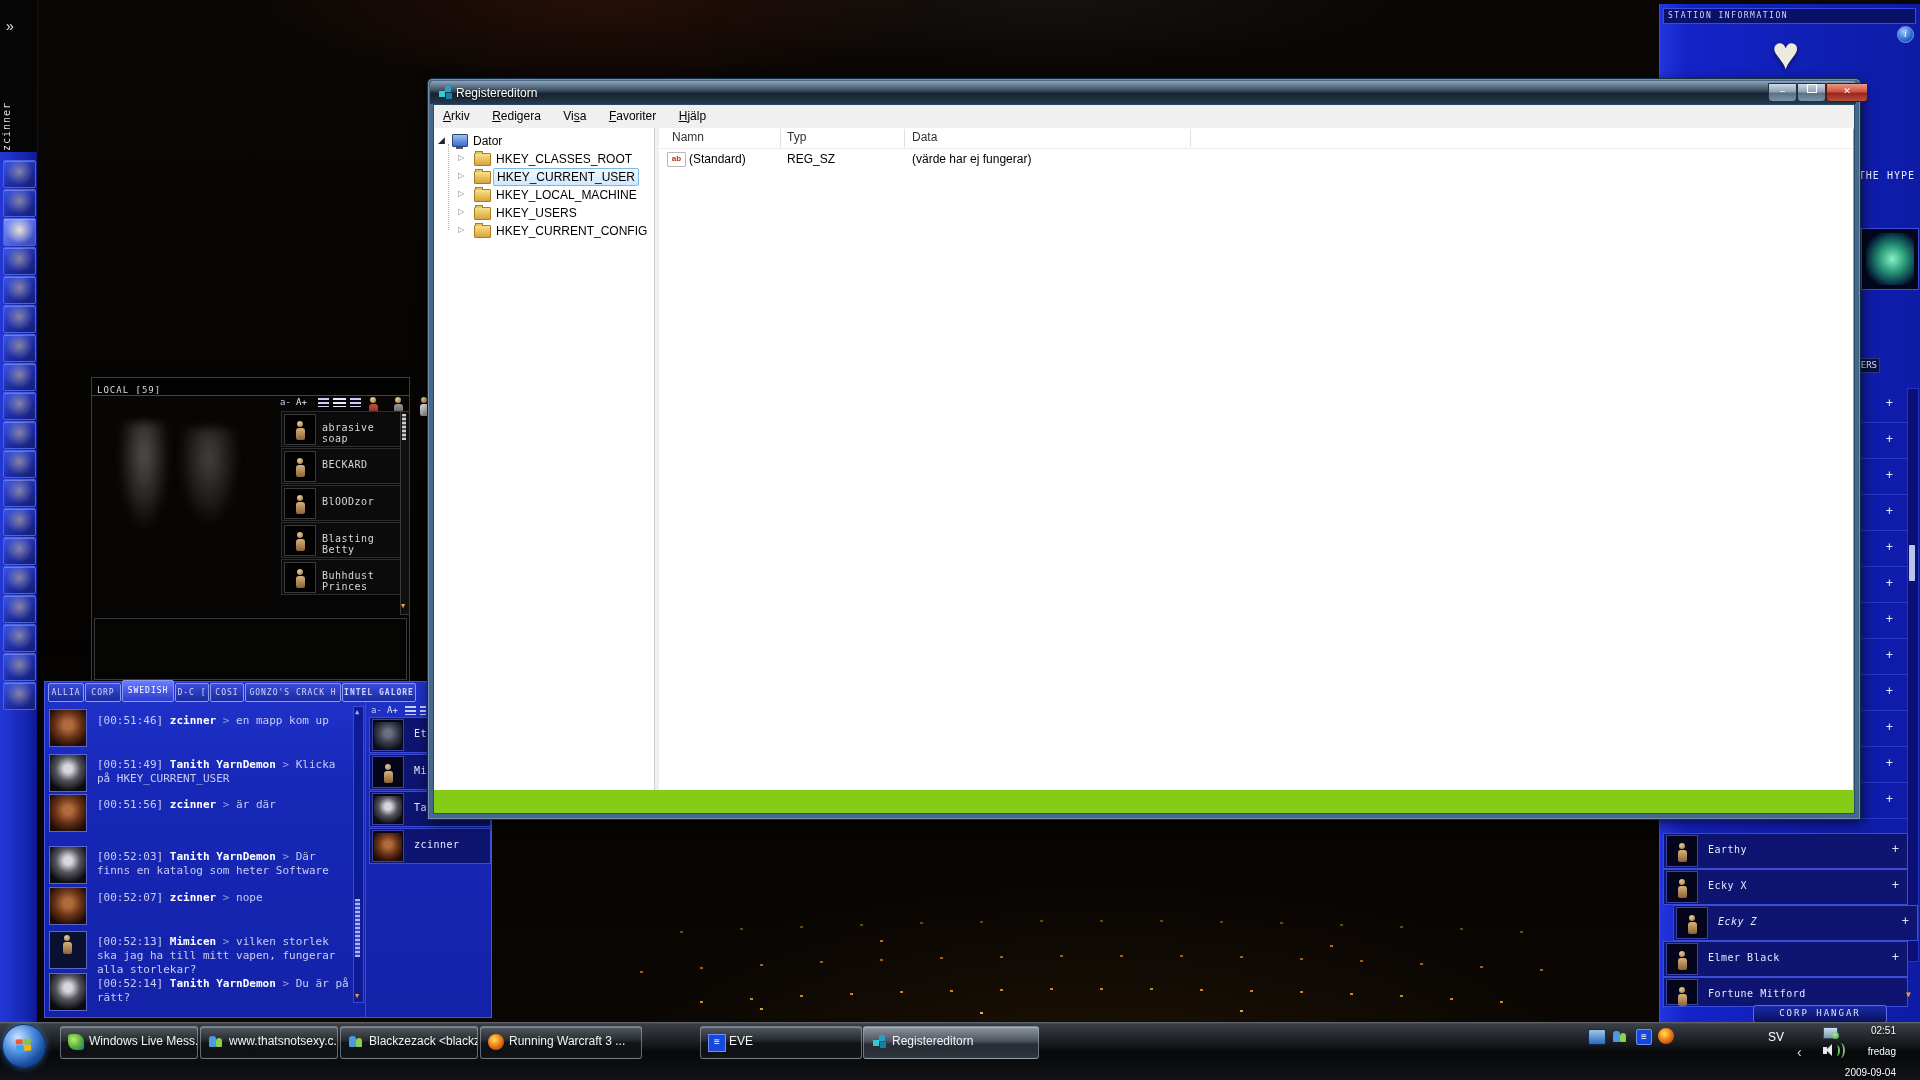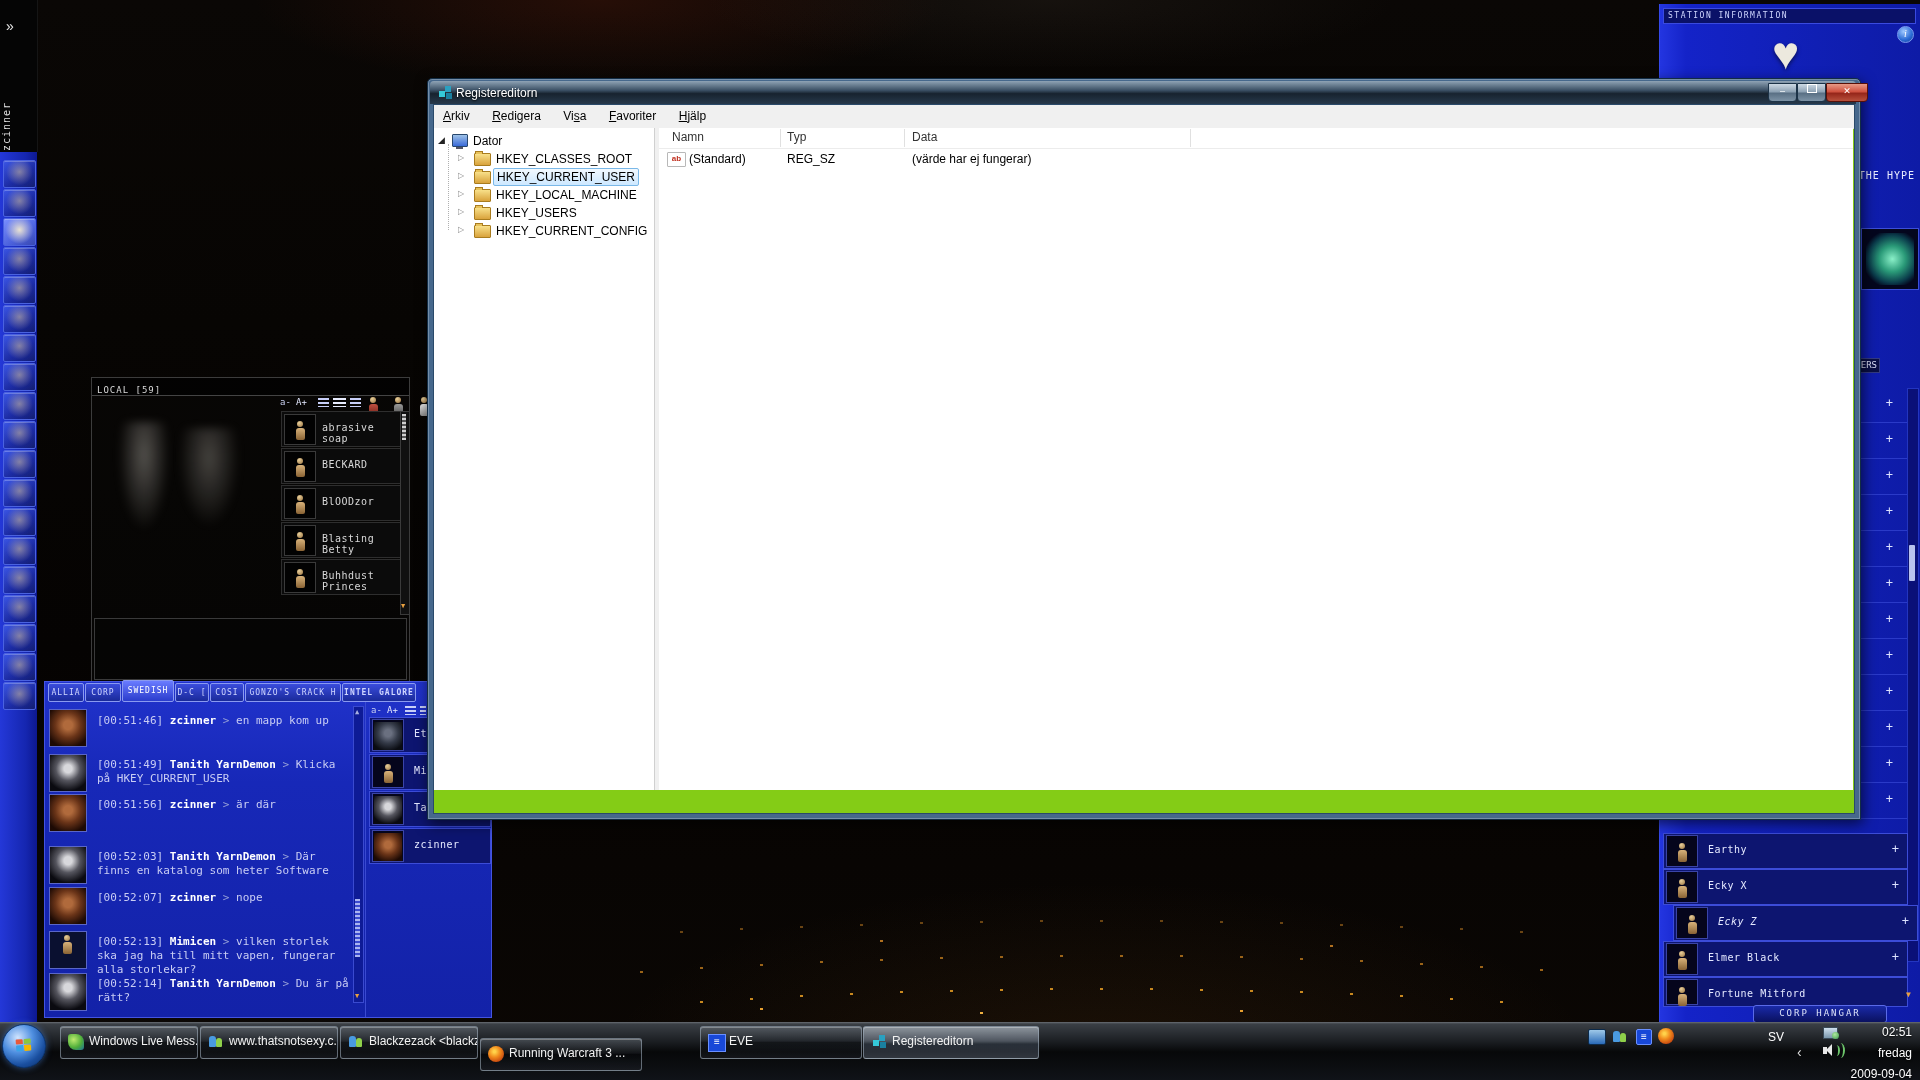--- a/index.html
+++ b/index.html
@@ -97,21 +97,21 @@
     font-size:9px;letter-spacing:2px;text-align:center;line-height:15px;}
   
   #taskbar{left:0;top:1022px;width:1920px;height:58px;background:linear-gradient(180deg,#6a6f75 0,#3a3f45 2px,#1a1d21 20px,#070809 30px,#101318 100%);}
   .tbtn{position:absolute;top:4px;height:31px;border:1px solid rgba(165,180,195,.55);border-radius:3px;color:#f2f2f2;font-size:12px;
     background:linear-gradient(180deg,rgba(140,150,160,.35),rgba(60,65,75,.25) 45%,rgba(8,10,14,.35) 50%,rgba(45,50,60,.3));
     box-shadow:inset 0 1px rgba(255,255,255,.3);white-space:nowrap;overflow:hidden;}
   .tbtn.on{background:linear-gradient(180deg,rgba(200,210,220,.6),rgba(130,140,155,.5) 45%,rgba(60,70,85,.5) 55%,rgba(100,110,125,.45));}
   .tbtn .lab{position:absolute;left:28px;top:7px;}
   .tbtn .ic{position:absolute;left:7px;top:7px;width:16px;height:16px;}
   .trayic{position:absolute;width:16px;height:14px;border-radius:2px;}
-  .clk{position:absolute;color:#fff;font-size:12px;right:8px;text-align:left;text-shadow:0 1px 2px #000;}
+  .clk{position:absolute;color:#fff;font-size:10px;right:24px;text-align:left;text-shadow:0 1px 2px #000;}
   
   .ic-wlm{background:radial-gradient(circle at 35% 35%,#bdeb6e,#4fae3a 55%,#1c6e9a);border-radius:3px 8px 3px 8px;}
   .ic-buddy{background:transparent;}
   .ic-buddy::before{content:"";position:absolute;left:1px;top:2px;width:7px;height:11px;border-radius:3px 3px 1px 1px;background:#4a9ae0;}
   .ic-buddy::after{content:"";position:absolute;left:8px;top:4px;width:6px;height:9px;border-radius:3px 3px 1px 1px;background:#8fd04a;}
   .ic-ff{background:radial-gradient(circle at 40% 35%,#ffd24a 8%,#f08a1c 40%,#c84a10 75%,#7a2a08);border-radius:50%;}
   .ic-eve{background:#1848d8;border:1px solid #6a90ff;color:#fff;font-size:10px;line-height:14px;text-align:center;}
   .ic-reg{background:transparent;}
   .ic-reg::before{content:"";position:absolute;left:2px;top:6px;width:6px;height:6px;background:#35c8d8;box-shadow:6px -5px 0 #2aa0c0,7px 2px 0 #1a80a0;}
   .ic-mon{background:linear-gradient(180deg,#9ec8e8,#2a6ab8);border:1px solid #0c2a4a;}
@@ -476,21 +476,21 @@
       <span class="lab">Windows Live Mess...</span>
     </div>
     <div class="tbtn" style="left:200px;width:136px;">
       <span class="ic ic-buddy"></span>
       <span class="lab">www.thatsnotsexy.c...</span>
     </div>
     <div class="tbtn" style="left:340px;width:136px;">
       <span class="ic ic-buddy"></span>
       <span class="lab">Blackzezack &lt;blackz...</span>
     </div>
-    <div class="tbtn" style="left:480px;width:160px;margin-top:12px;">
+    <div class="tbtn" style="left:480px;width:160px;">
       <span class="ic ic-ff"></span>
       <span class="lab">Running Warcraft 3 ...</span>
     </div>
     <div class="tbtn" style="left:700px;width:160px;">
       <span class="ic ic-eve">≡</span>
       <span class="lab">EVE</span>
     </div>
     <div class="tbtn on" style="left:863px;width:174px;">
       <span class="ic ic-reg"></span>
       <span class="lab">Registereditorn</span>

